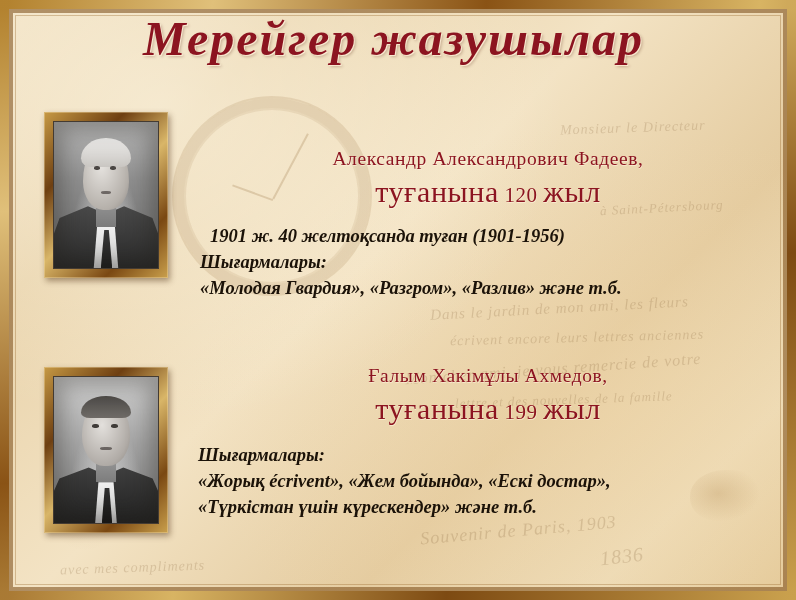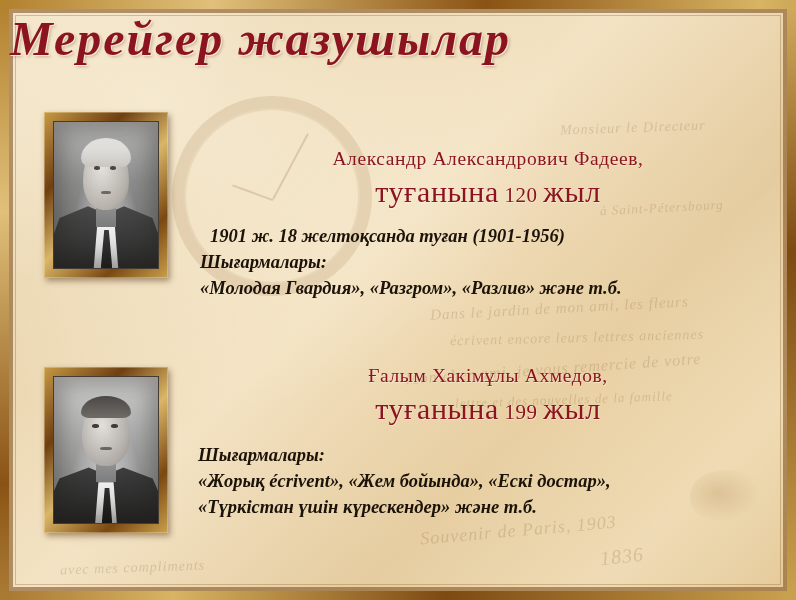--- a/index.html
+++ b/index.html
@@ -77,20 +77,21 @@
     border-radius: 50% 40% 55% 45%;
   }
   #blot2 {
     left: 40px; top: 430px; width: 90px; height: 120px;
     background: radial-gradient(ellipse at 50% 50%, rgba(170,125,65,0.16), rgba(170,125,65,0) 72%);
     border-radius: 50%;
   }
   
   #title-wrap {
     position: absolute; left: 0; top: 14px; width: 787px;
+    text-align: center;
   }
   #title {
     display: inline-block;
     font-family: "Liberation Serif", serif;
     font-style: italic;
     font-weight: bold;
     font-size: 48px;
     line-height: 1.05;
     color: #8c1420;
     letter-spacing: 2px;
@@ -292,21 +293,21 @@
     <div class="text-block" id="text1">
       <div class="headline">
         <div>Александр  Александрович  Фадеев,</div>
         <div>
           <span class="years">туғанына</span>
           <span class="num">120</span>
           <span class="years">жыл</span>
         </div>
       </div>
       <div class="detail">
-        <div class="line">1901 ж. 18 желтоқсанда туған (1901-1956)</div>
+        <div class="line">1901 ж. 40 желтоқсанда туған (1901-1956)</div>
         <div class="line">Шығармалары:</div>
         <div class="line">«Молодая Гвардия», «Разгром», «Разлив» және т.б.</div>
       </div>
     </div>
   </div>
 
   <div class="entry" id="entry2">
     <div class="photo-frame" id="photo2">
       <div class="photo-inner">
         <div class="portrait p2">

